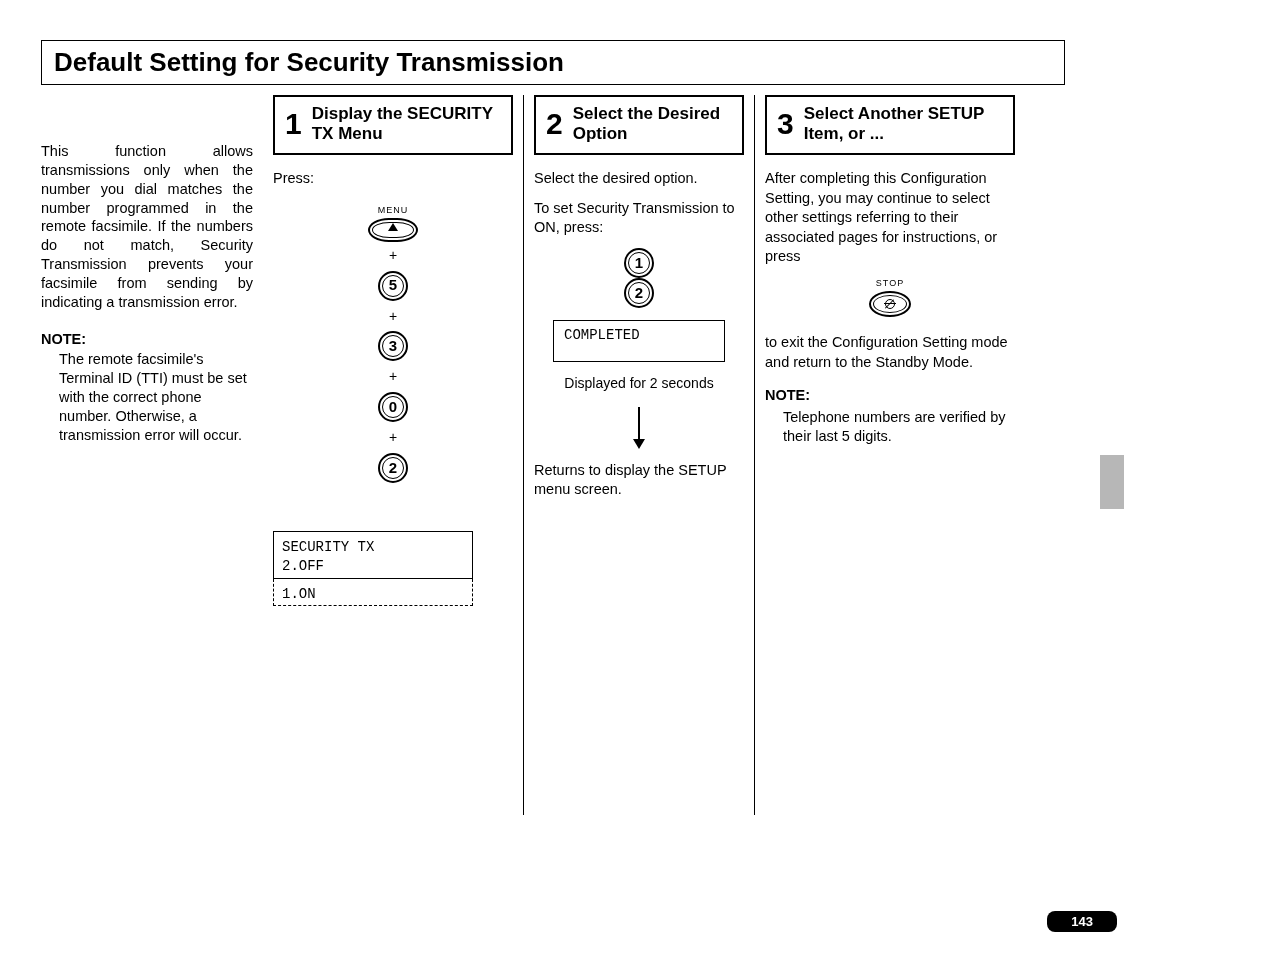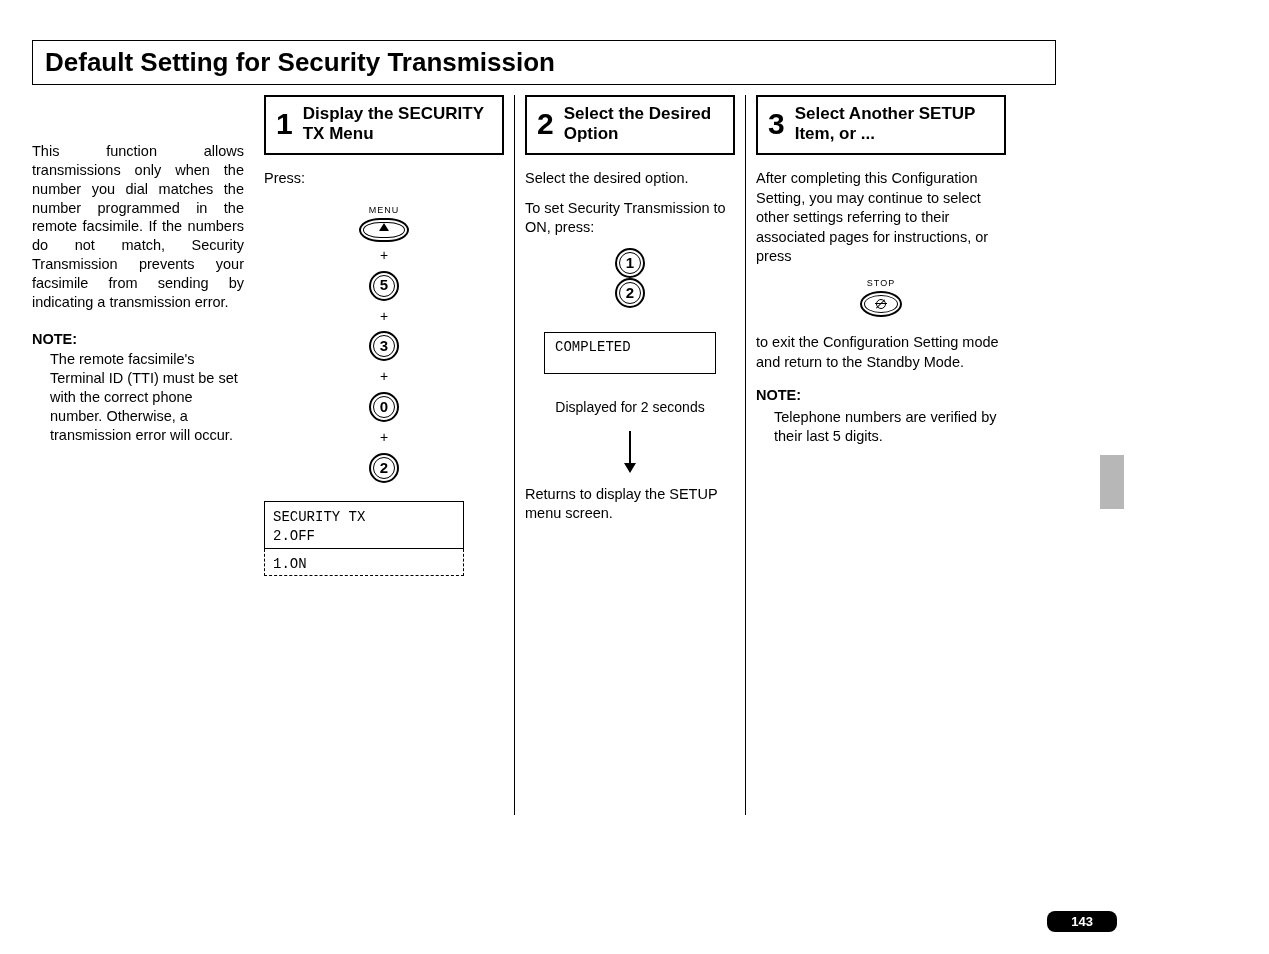--- a/index.html
+++ b/index.html
@@ -1,18 +1,18 @@
 <!DOCTYPE html>
 <html><head>
 <meta charset="utf-8">
 <style>
   html,body{margin:0;padding:0;background:#fff;font-family:Helvetica,Arial,sans-serif;color:#000;}
   body{width:1269px;height:954px;position:relative;}
 
-  .page{position:absolute;left:32px;top:40px;width:1024px;}
+  .page{position:absolute;left:41px;top:40px;width:1024px;}
 
   
   .title-box{border:1px solid #000;padding:6px 12px;margin-bottom:10px;}
   .title-box span{font-size:26px;font-weight:bold;}
 
   .body-grid{display:flex;align-items:stretch;}
   .intro-col{width:212px;padding-right:20px;font-size:14.5px;line-height:1.3;margin-top:47px;}
   .intro-col p{margin:0 0 18px 0;text-align:justify;}
   .note-head{font-weight:bold;margin-bottom:2px;}
   .note-body{padding-left:18px;text-align:left;}
@@ -40,23 +40,23 @@
   .stop-btn{display:inline-block;text-align:center;}
   .stop-lbl{font-size:9px;letter-spacing:1px;}
   .stop-shape{width:38px;height:22px;border:2px solid #000;border-radius:50%;margin:2px auto 0;position:relative;display:flex;align-items:center;justify-content:center;}
   .stop-shape::before{content:"";position:absolute;inset:2px;border:0.6px solid #000;border-radius:50%;}
   .stop-shape .dot{width:8px;height:8px;border:1.5px solid #000;border-radius:50%;position:relative;}
   .stop-shape .dot::before,.stop-shape .dot::after{content:"";position:absolute;background:#000;}
   .stop-shape .dot::before{left:-2px;top:3px;width:12px;height:1px;}
   .stop-shape .dot::after{left:3px;top:-2px;width:1px;height:12px;transform:rotate(45deg);transform-origin:center;}
 
   .lcd{border:1px solid #000;padding:6px 10px;font-family:"Courier New",monospace;font-size:14px;line-height:1.2;background:#fff;}
-  .lcd.small{width:150px;margin:24px auto;min-height:28px;}
+  .lcd.small{width:150px;margin:12px auto;min-height:28px;}
 
-  .lcd-main{position:relative;margin-top:18px;width:200px;}
+  .lcd-main{position:relative;margin-top:48px;width:200px;}
   .lcd-main .solid{border:1px solid #000;padding:6px 8px;font-family:"Courier New",monospace;font-size:14px;height:34px;box-sizing:content-box;}
   .lcd-main .dashed{border:1px dashed #000;border-top:none;padding:6px 8px;font-family:"Courier New",monospace;font-size:14px;margin-top:0;height:14px;box-sizing:content-box;}
 
   .caption{text-align:center;font-size:14px;}
   .arrow-down{display:block;margin:14px auto;width:2px;height:40px;background:#000;position:relative;}
   .arrow-down::after{content:"";position:absolute;bottom:-2px;left:50%;transform:translateX(-50%);width:0;height:0;border-left:6px solid transparent;border-right:6px solid transparent;border-top:10px solid #000;}
 
   
   .side-tab{position:absolute;right:145px;top:455px;width:24px;height:54px;background:#b7b7b7;}
 

